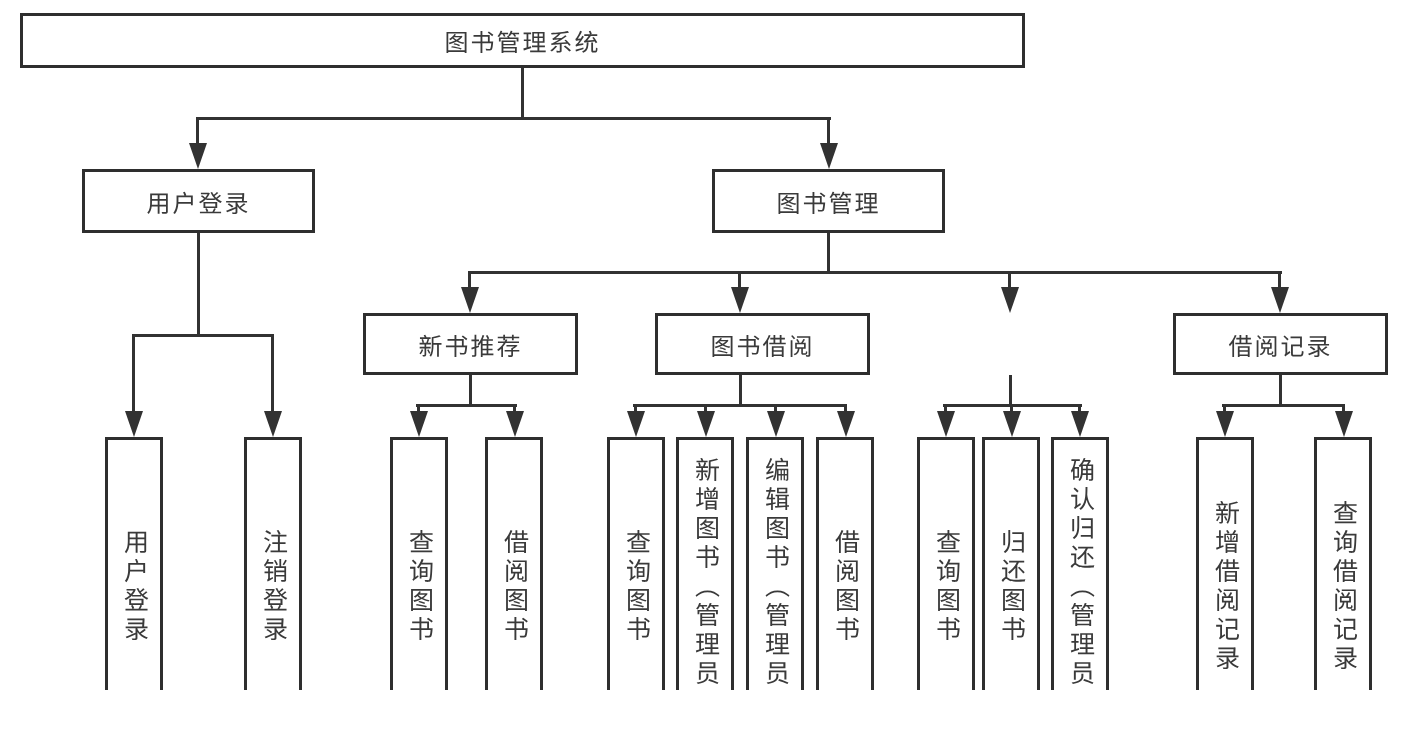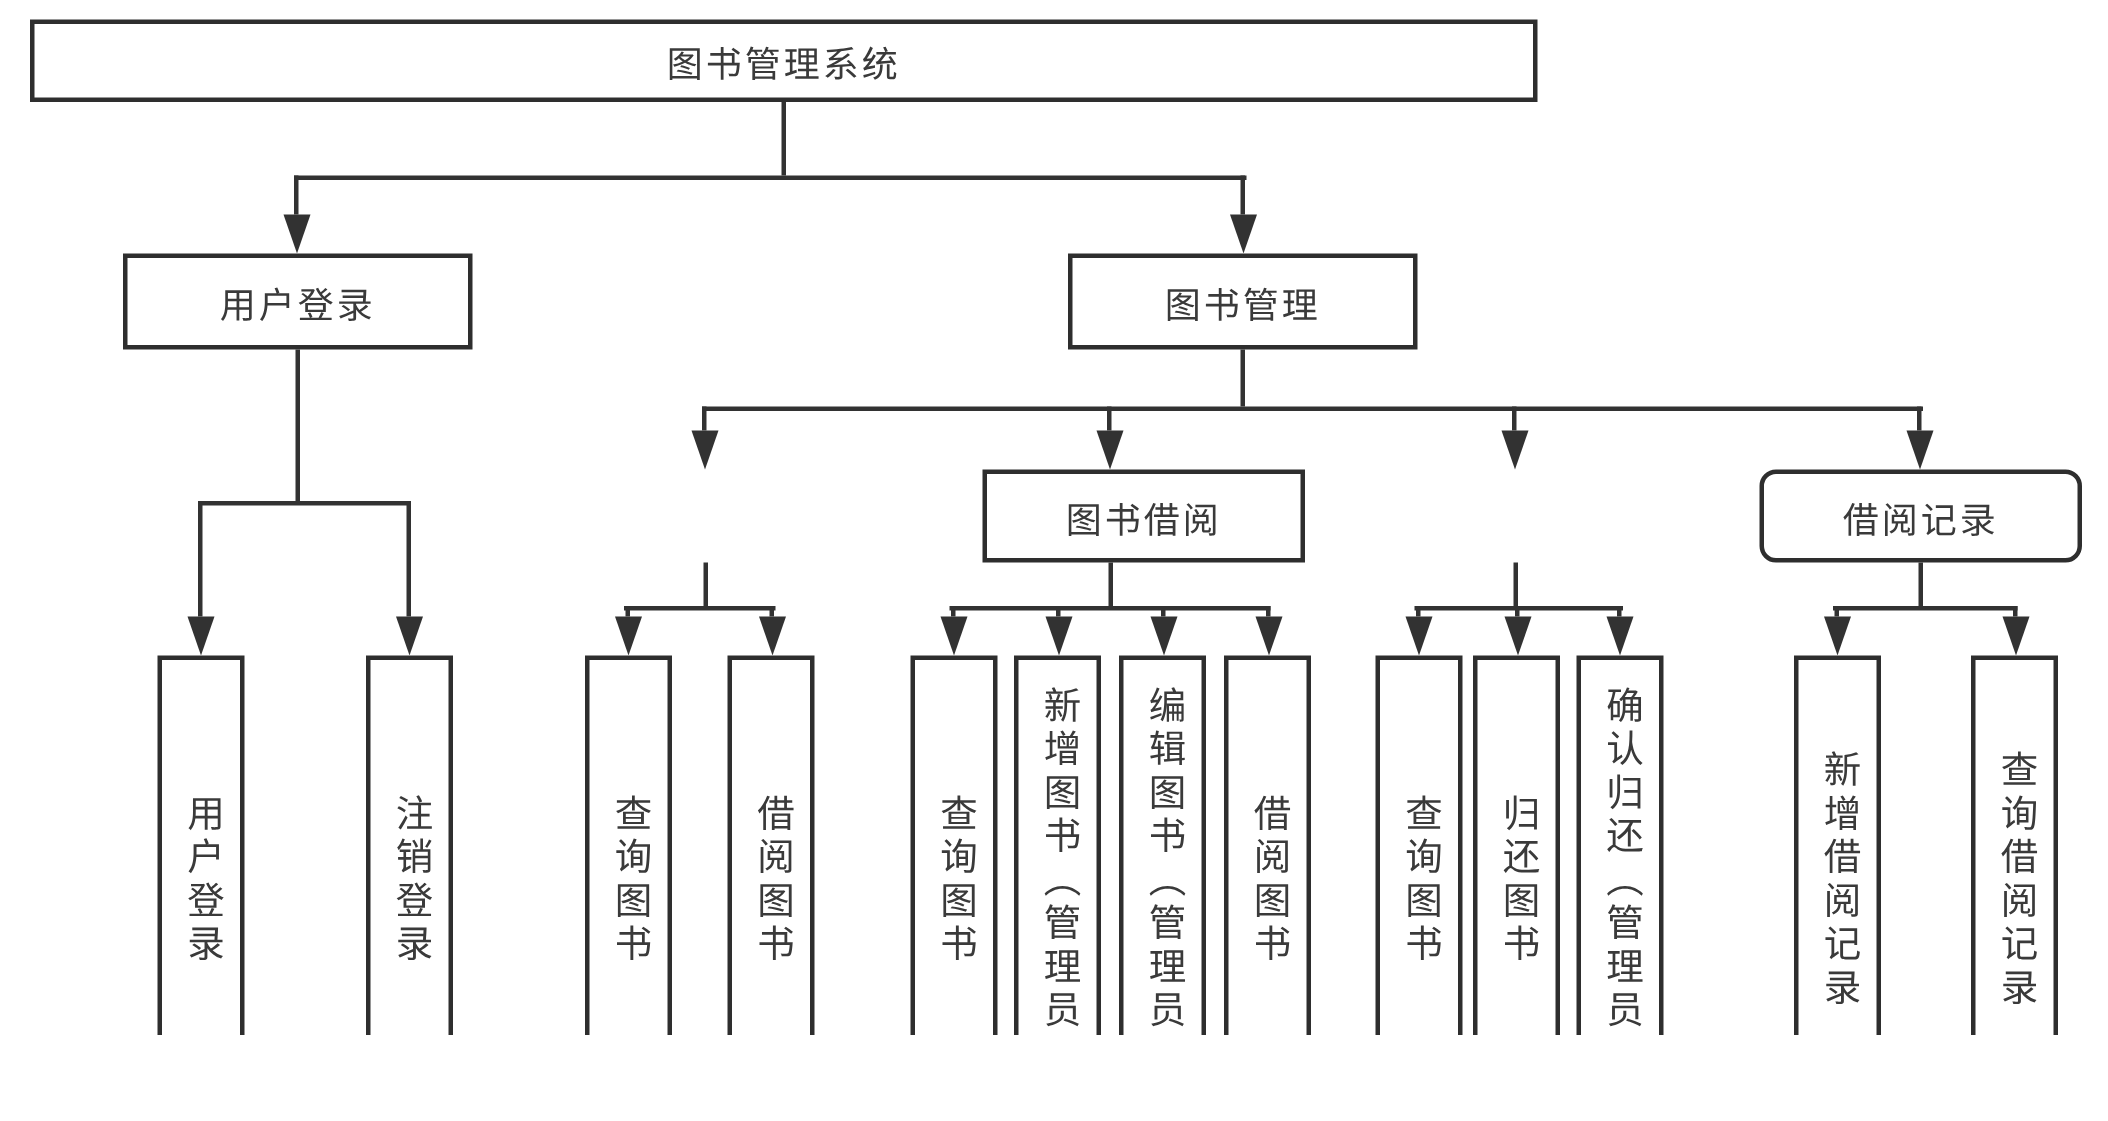--- a/index.html
+++ b/index.html
@@ -54,24 +54,27 @@
   <div class="arrow" style="left:132px;top:334px;height:77px;"></div>
   <div class="arrow" style="left:271px;top:334px;height:77px;"></div>
 
   <div class="vline" style="left:827px;top:233px;height:38px;"></div>
   <div class="hline" style="left:468px;top:271px;width:814px;"></div>
   <div class="arrow" style="left:468px;top:271px;height:16px;"></div>
   <div class="arrow" style="left:738px;top:271px;height:16px;"></div>
   <div class="arrow" style="left:1008px;top:271px;height:16px;"></div>
   <div class="arrow" style="left:1278px;top:271px;height:16px;"></div>
 
+  <div class="box" style="left:363px;top:313px;width:215px;height:62px;">
+    <span>新书推荐</span>
+  </div>
   <div class="box" style="left:633px;top:313px;width:215px;height:62px;margin-left:22px;">
     <span>图书借阅</span>
   </div>
-  <div class="box" style="left:1173px;top:313px;width:215px;height:62px;border-radius:11px;">
+  <div class="box" style="left:1173px;top:313px;width:215px;height:62px;">
     <span>借阅记录</span>
   </div>
 
   <div class="vline" style="left:469px;top:375px;height:29px;"></div>
   <div class="hline" style="left:416px;top:404px;width:101px;"></div>
   <div class="arrow" style="left:417px;top:404px;height:7px;"></div>
   <div class="arrow" style="left:513px;top:404px;height:7px;"></div>
 
   <div class="vline" style="left:739px;top:375px;height:29px;"></div>
   <div class="hline" style="left:633px;top:404px;width:214px;"></div>

